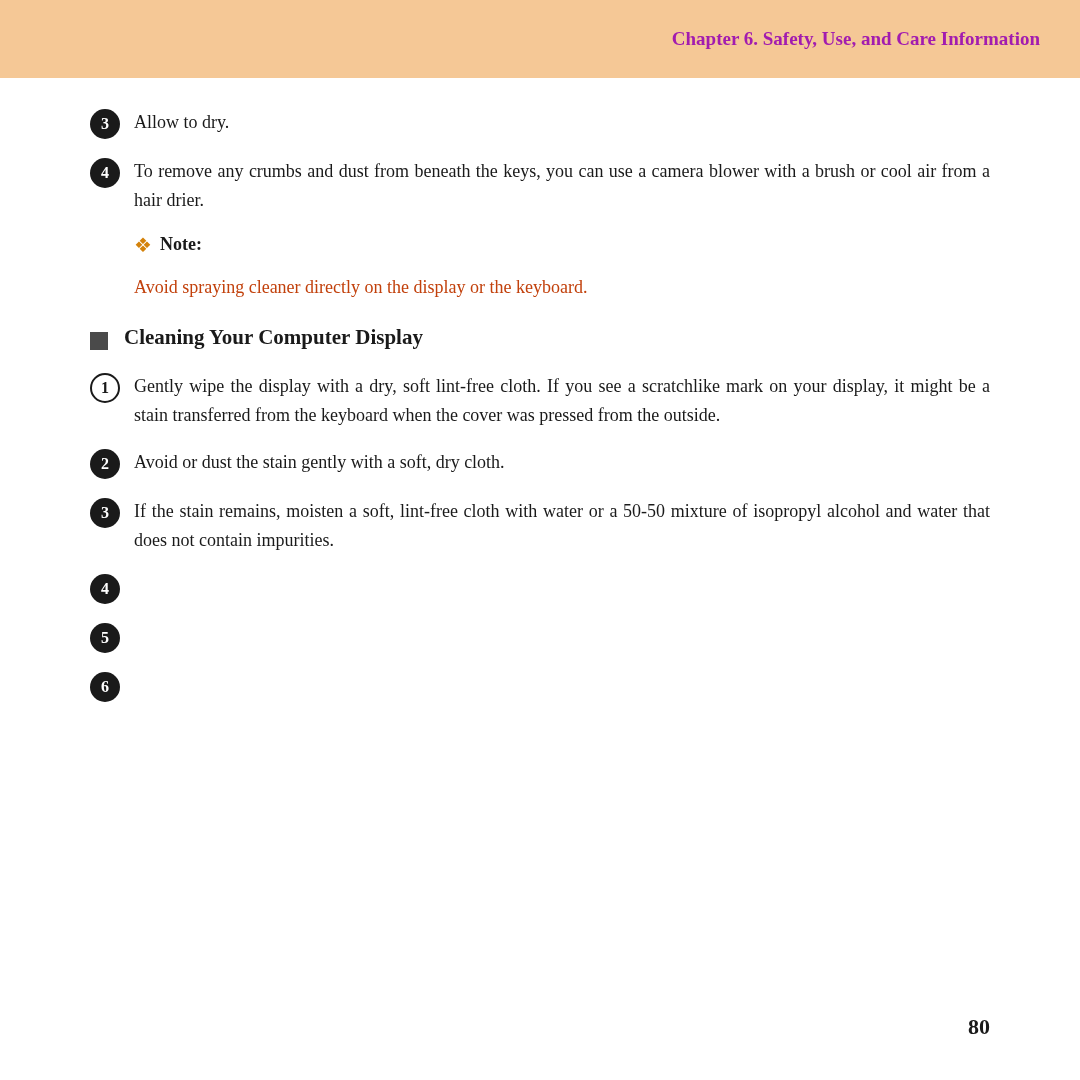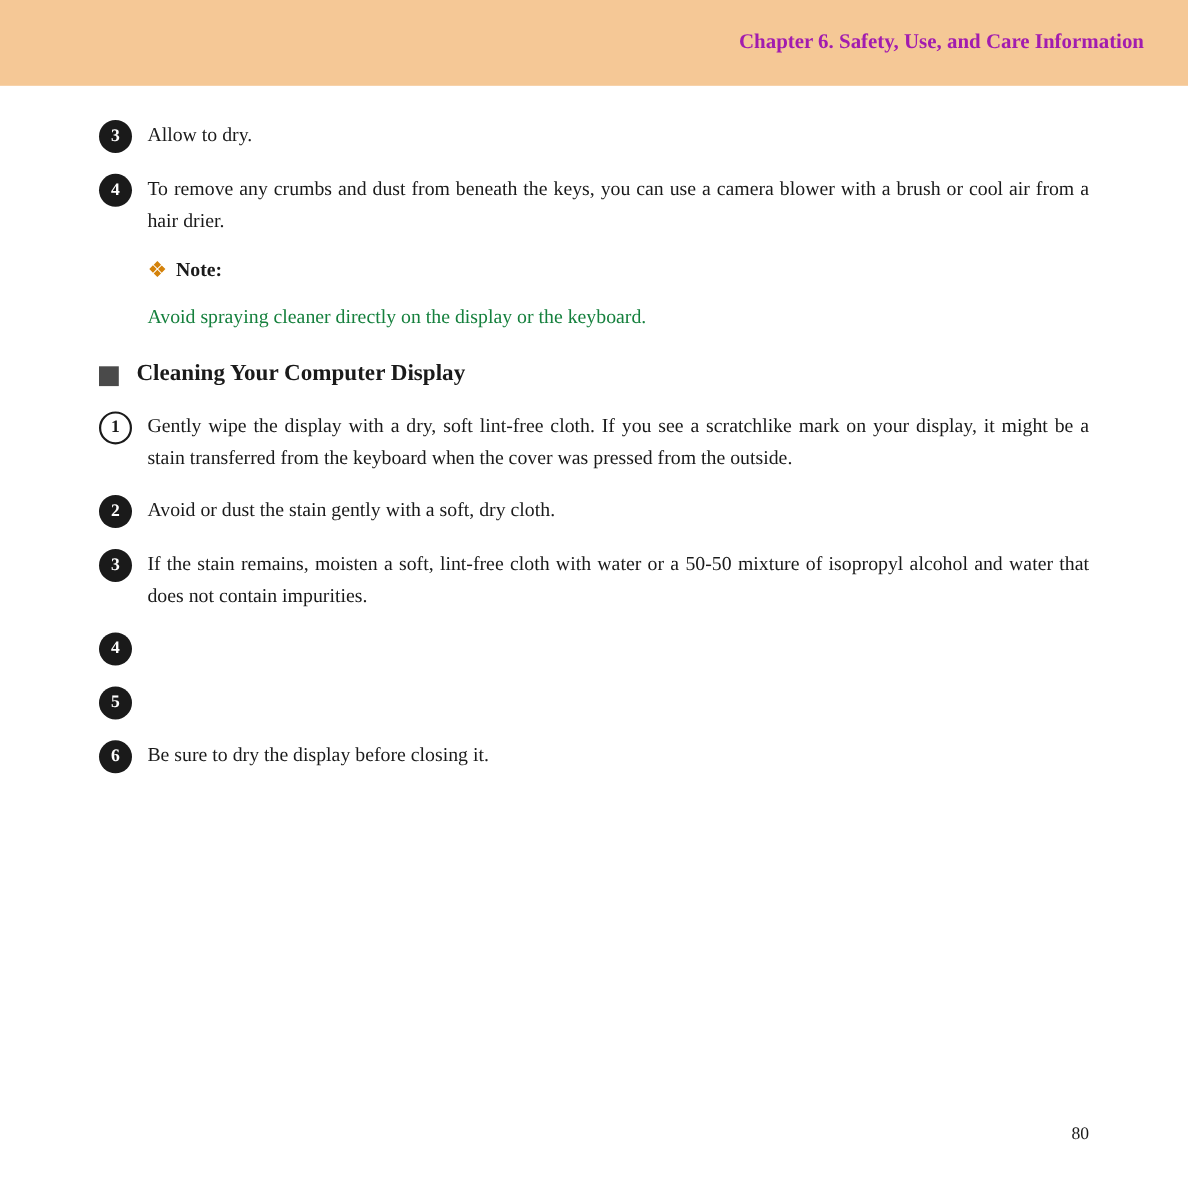--- a/index.html
+++ b/index.html
@@ -88,21 +88,21 @@
     .note-label {
       font-weight: bold;
       font-size: 18px;
       color: #1a1a1a;
       text-align: right;
     }
 
     .note-text {
       font-size: 18px;
       line-height: 1.6;
-      color: #15803d;
+      color: #c2410c;
       margin-top: 16px;
     }
 
     .section-heading {
       display: flex;
       align-items: flex-end;
       margin: 24px 0 22px 0;
     }
 
     .section-square {
@@ -116,22 +116,22 @@
     .section-title {
       font-weight: bold;
       font-size: 21px;
       color: #1a1a1a;
     }
 
     .page-number {
       position: absolute;
       bottom: 40px;
       right: 90px;
-      font-size: 16px;
-      font-weight: normal;
+      font-size: 22px;
+      font-weight: bold;
       color: #1a1a1a;
     }
   </style>
 </head>
 <body>
 
 <div class="header">
   <span class="header-title">Chapter 6. Safety, Use, and Care Information</span>
 </div>
 
@@ -178,18 +178,17 @@
   <div class="numbered-item">
     <span class="circle-num">4</span>
   </div>
 
   <div class="numbered-item">
     <span class="circle-num">5</span>
   </div>
 
   <div class="numbered-item">
     <span class="circle-num">6</span>
-    <span class="item-text">Be sure to dry the display before closing it.</span>
   </div>
 
 </div>
 
 <div class="page-number">80</div>
 
 </body></html>

